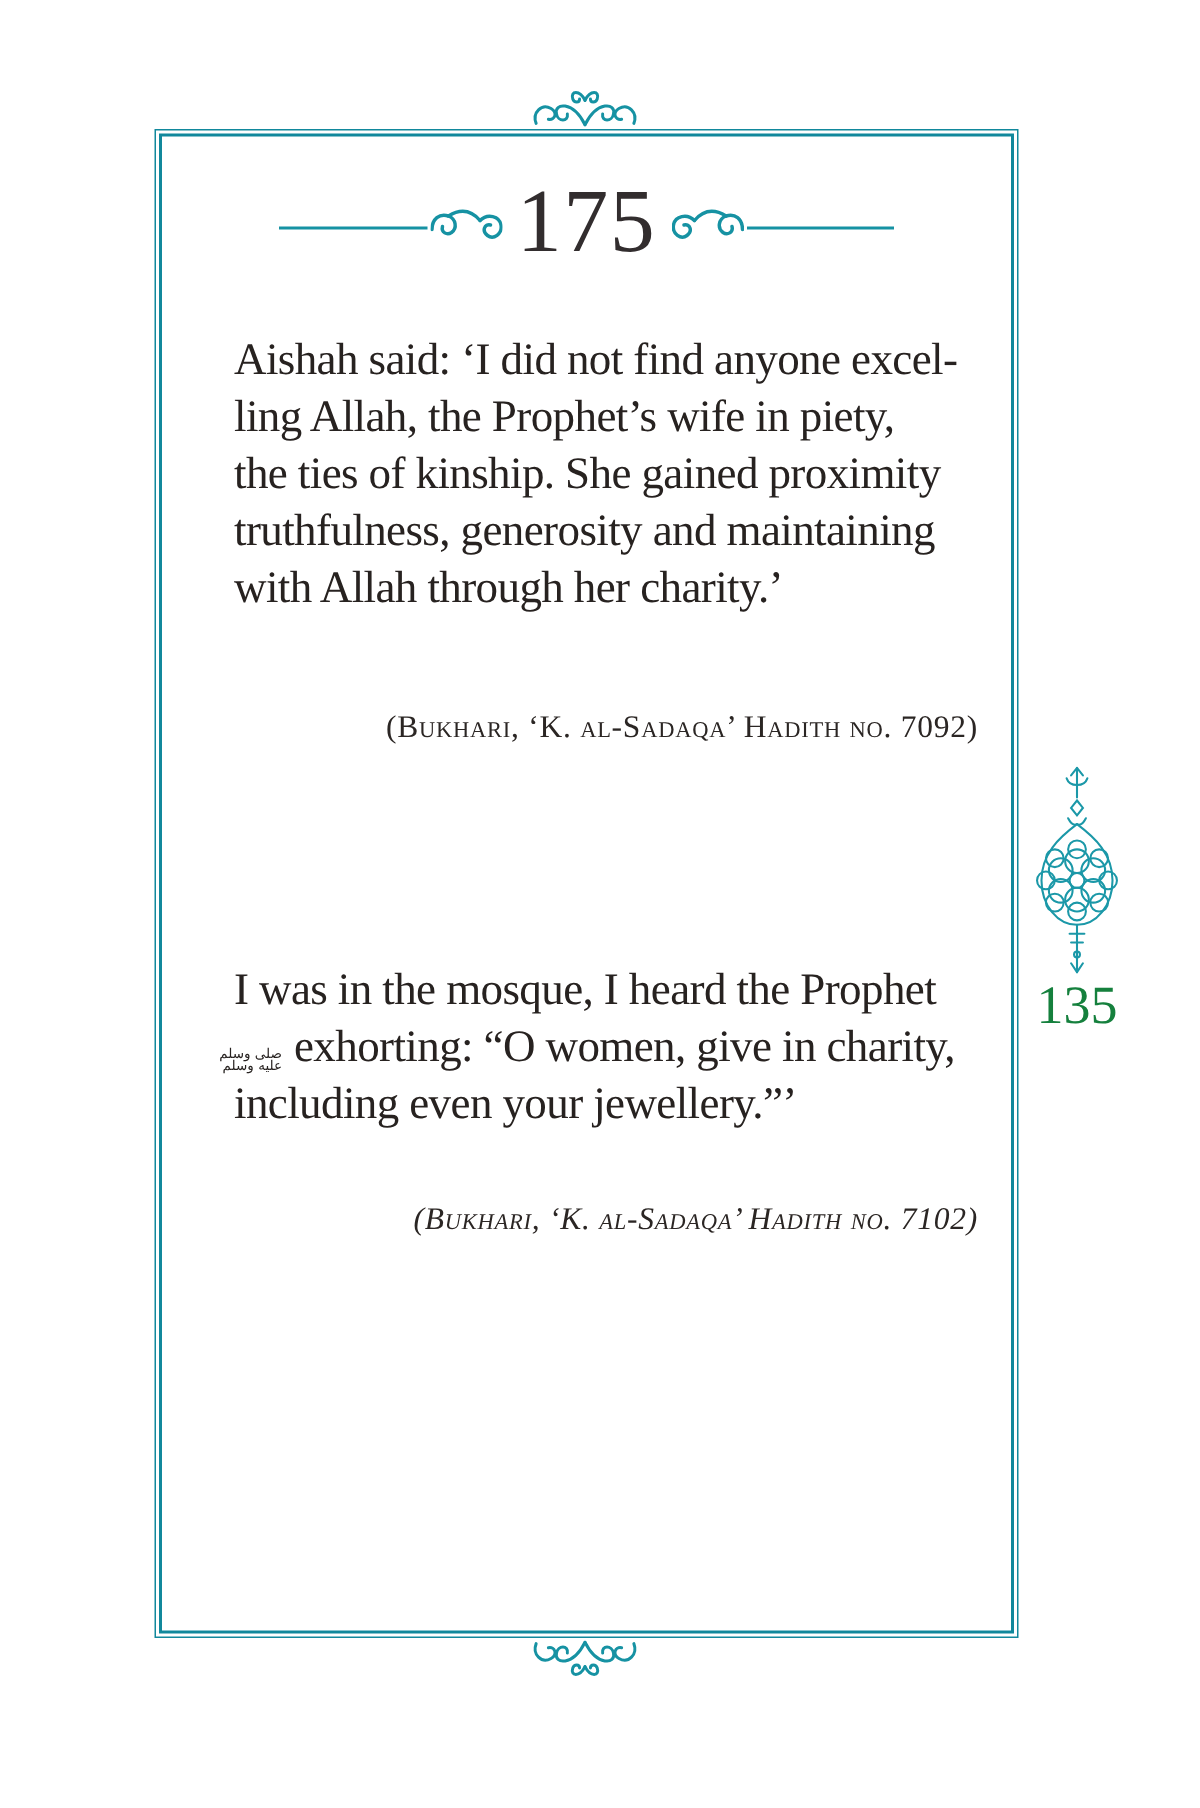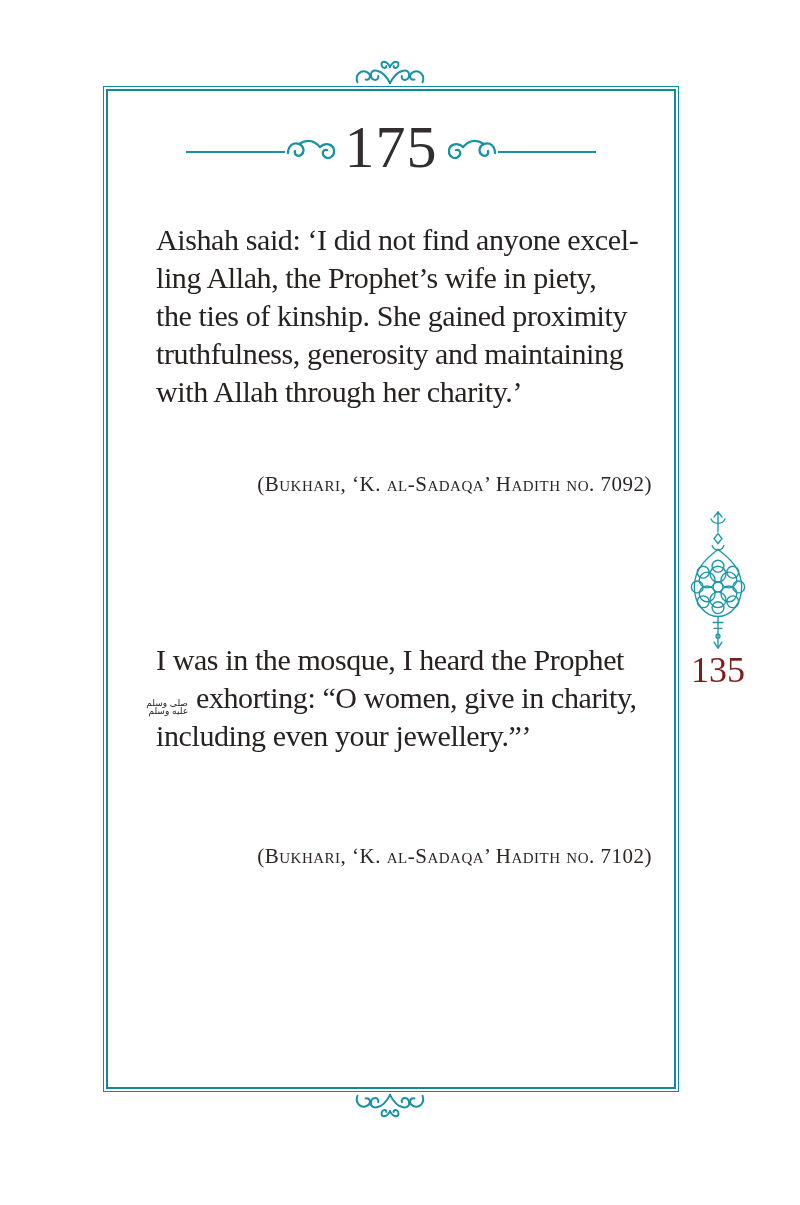--- a/index.html
+++ b/index.html
@@ -49,25 +49,25 @@
     letter-spacing:0; text-align:center; direction:rtl; color:#272220;
   }
   .honorific div { white-space:nowrap; }
   
   .citation {
     position:absolute; left:140px; width:512px; text-align:right;
     font-variant:small-caps; font-size:21px; letter-spacing:0.5px;
     line-height:26px; white-space:nowrap; color:#2b2624;margin-top:42px;
   }
   .citation-175 { top:429px; }
-  .citation-176 { top:801px; }
+  .citation-176 { top:757px;font-style:italic; }
   
   .folio {
     position:absolute; left:684px; top:650px; width:68px; height:40px;
-    font-size:36px; line-height:40px; text-align:center; color:#7f1d1d;
+    font-size:36px; line-height:40px; text-align:center; color:#15803d;
   }
 </style>
 </head>
 <body>
 
 <div class="page">
 
   <div class="ornament top-crown">
     <svg width="76" height="33" viewBox="0 0 84 34" fill="none" stroke="#1692a3" stroke-width="2.2" stroke-linecap="round">
       <path d="M6 30 C3 22 10 15 17 19 C22 22 20 28 15 27"></path>

